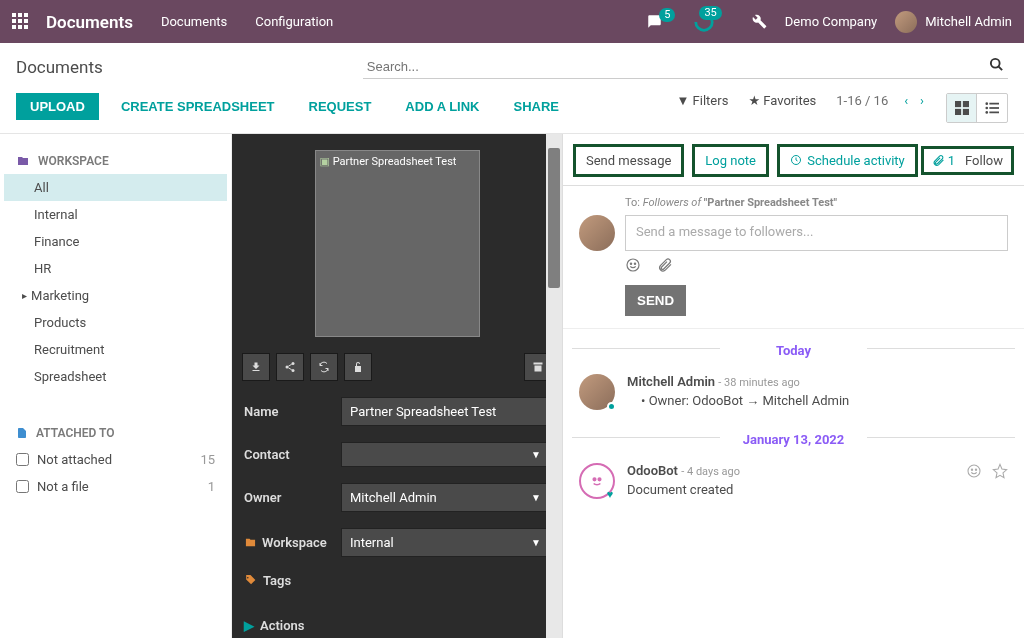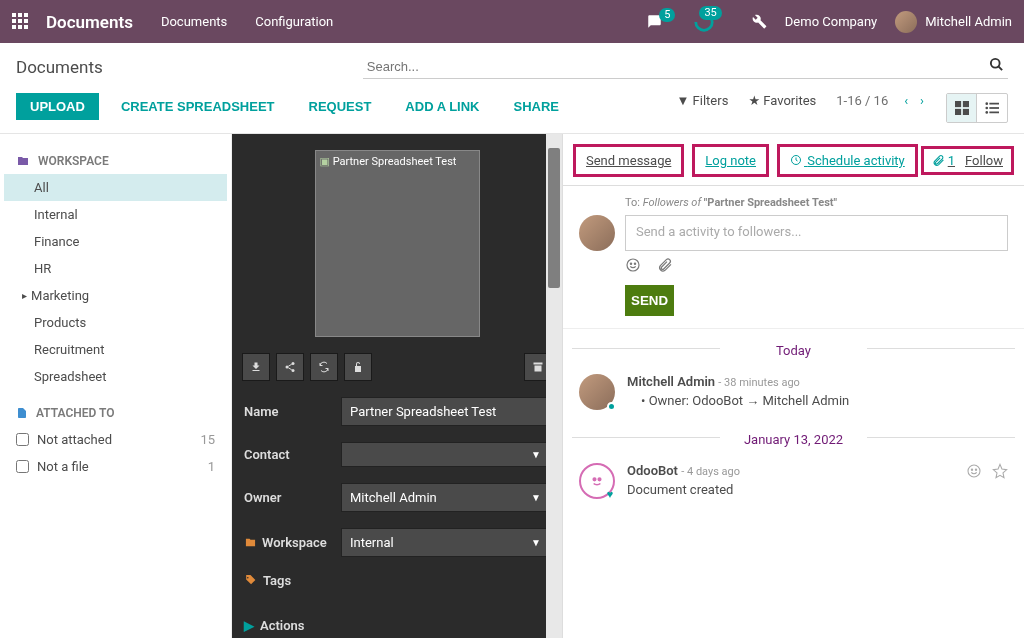--- a/index.html
+++ b/index.html
@@ -48,30 +48,30 @@
   .form-row label { width: 97px; color: #ddd; font-weight: 600; }
   .form-row .sel { flex: 1; background: #4a4a4a; border: 1px solid #222; padding: 6px 8px; color: #fff; display: flex; justify-content: space-between; align-items: center; cursor: pointer; }
   .form-row .arrow { font-size: 10px; }
   .inline-label { display: flex; align-items: center; padding: 8px 12px; color: #ddd; font-weight: 600; font-size: 13px; }
   .action-row { padding: 6px 12px 6px 12px; display: flex; align-items: center; color: #fff; cursor: pointer; }
   .play-box { width: 20px; height: 16px; background: #00a09d; display: inline-flex; align-items: center; justify-content: center; margin-right: 10px; color: #fff; font-size: 9px; }
   .right-panel { flex: 1; border-left: 1px solid #ddd; overflow-y: auto; background: #fff; position: relative; padding-bottom: 40px; }
   .tabs-row { display: flex; align-items: center; border-bottom: 1px solid #ddd; padding: 10px 10px 8px 10px; gap: 0; }
   .tab { padding: 6px 10px; font-size: 13px; cursor: pointer; }
   .teal-text { color: #00a09d; }
-  .red-box { border: 3px solid #be185d; text-decoration: underline; }
+  .red-box { border: 3px solid #14532d; }
   .follow-wrap { margin-left: auto; display: flex; align-items: center; gap: 10px; }
   .composer { padding: 10px 16px 12px 16px; border-bottom: 1px solid #eee; }
   .to-line { font-size: 11px; color: #888; margin-left: 46px; margin-bottom: 6px; }
   .compose-flex { display: flex; gap: 10px; }
   .avatar2 { width: 36px; height: 36px; border-radius: 50%; background: linear-gradient(135deg,#c29b7e,#8b6d5a); }
   .compose-box { flex: 1; border: 1px solid #ccc; padding: 8px 10px; color: #aaa; font-size: 13px; min-height: 36px; }
   .compose-icons { margin: 6px 0 0 46px; display: flex; gap: 16px; color: #7a7a7a; font-size: 15px; }
-  .send-btn { background: #4d7c0f; color: #fff; border: none; padding: 8px 6px; font-weight: 600; margin: 12px 0 0 46px; cursor: pointer; }
-  .day-divider { text-align: center; color: #701a75; font-weight: 400; padding: 14px 0 8px 0; position: relative; }
+  .send-btn { background: #737373; color: #fff; border: none; padding: 8px 12px; font-weight: 600; margin: 12px 0 0 46px; cursor: pointer; }
+  .day-divider { text-align: center; color: #8b5cf6; font-weight: 700; padding: 14px 0 8px 0; position: relative; }
   .day-divider::before, .day-divider::after { content: ""; position: absolute; top: 50%; width: 32%; height: 1px; background: #ddd; }
   .day-divider::before { left: 2%; }
   .day-divider::after { right: 2%; }
   .msg { display: flex; gap: 12px; padding: 8px 16px; }
   .msg .avatar2 { flex-shrink: 0; }
   .msg .who { font-weight: 600; color: #4c4c4c; }
   .msg .when { color: #999; font-size: 11px; }
   .msg .body { color: #4c4c4c; margin-top: 4px; font-size: 13px; }
   .bot-av { width: 36px; height: 36px; border-radius: 50%; border: 2px solid #d56cb4; display: flex; align-items: center; justify-content: center; }
   .msg-actions { margin-left: auto; display: flex; gap: 10px; color: #aaa; }
@@ -183,21 +183,21 @@
     <div class="side-item">Finance</div>
     <div class="side-item">HR</div>
     <div class="side-item has-caret">
         <span class="caret">▸</span>
         <span>Marketing</span>
       </div>
     <div class="side-item">Products</div>
     <div class="side-item">Recruitment</div>
     <div class="side-item">Spreadsheet</div>
 
-    <div class="side-section" style="margin-top:10px">
+    <div class="side-section" style="margin-top:30px">
       <svg width="12" height="14" viewBox="0 0 24 24" fill="#3e8ed0" style="margin-right:8px">
           <path d="M14 2H6c-1.1 0-2 .9-2 2v16c0 1.1.9 2 2 2h12c1.1 0 2-.9 2-2V8l-6-6z"></path>
         </svg>
       <span>ATTACHED TO</span>
     </div>
     <div class="filter-row">
       <input type="checkbox" style="">
       <span>Not attached</span>
       <span class="count">15</span>
     </div>
@@ -328,21 +328,21 @@
     </div>
 
     <div class="composer">
       <div class="to-line">
         <span>To: </span>
         <i><span>Followers of </span></i>
         <b>"Partner Spreadsheet Test"</b>
       </div>
       <div class="compose-flex">
         <div class="avatar2"></div>
-        <div class="compose-box">Send a activity to followers...</div>
+        <div class="compose-box">Send a message to followers...</div>
       </div>
       <div class="compose-icons">
         <span>
           <svg width="16" height="16" viewBox="0 0 24 24" fill="none" stroke="#7a7a7a" stroke-width="1.8">
               <circle cx="12" cy="12" r="9"></circle>
               <path d="M8 14s1.5 2 4 2 4-2 4-2"></path>
               <circle cx="9" cy="10" r="1" fill="#7a7a7a"></circle>
               <circle cx="15" cy="10" r="1" fill="#7a7a7a"></circle>
             </svg>
         </span>

